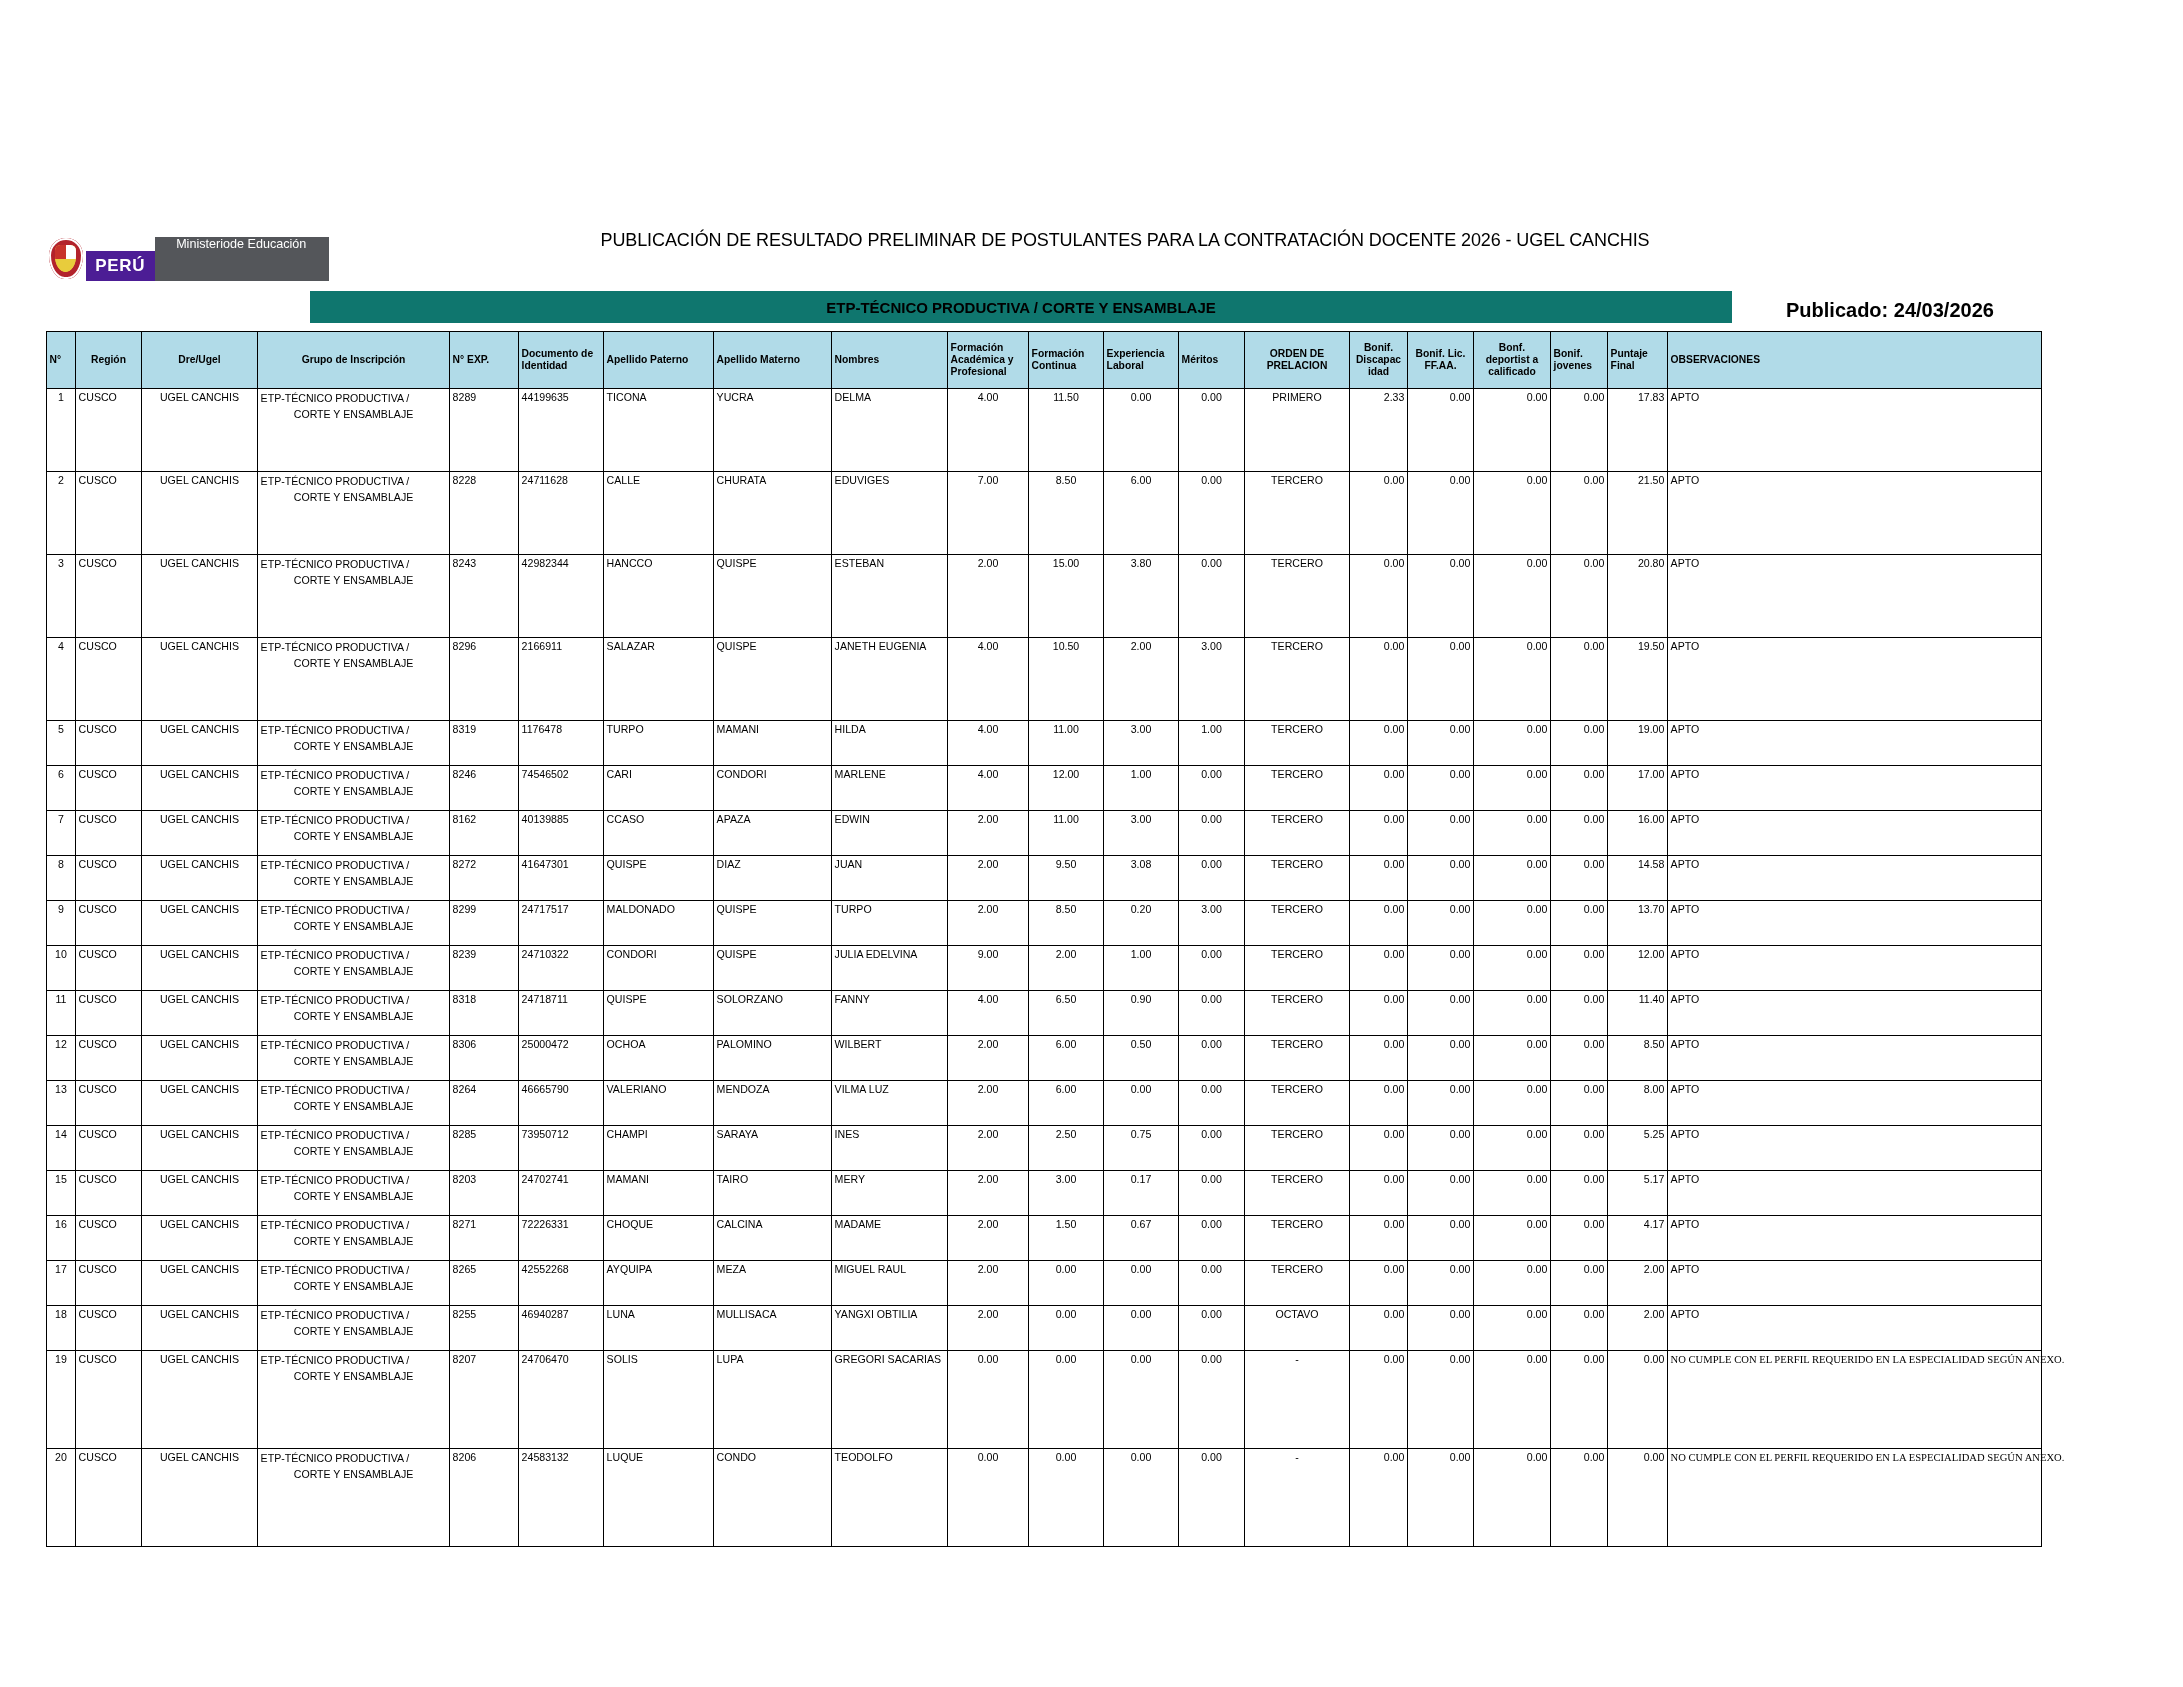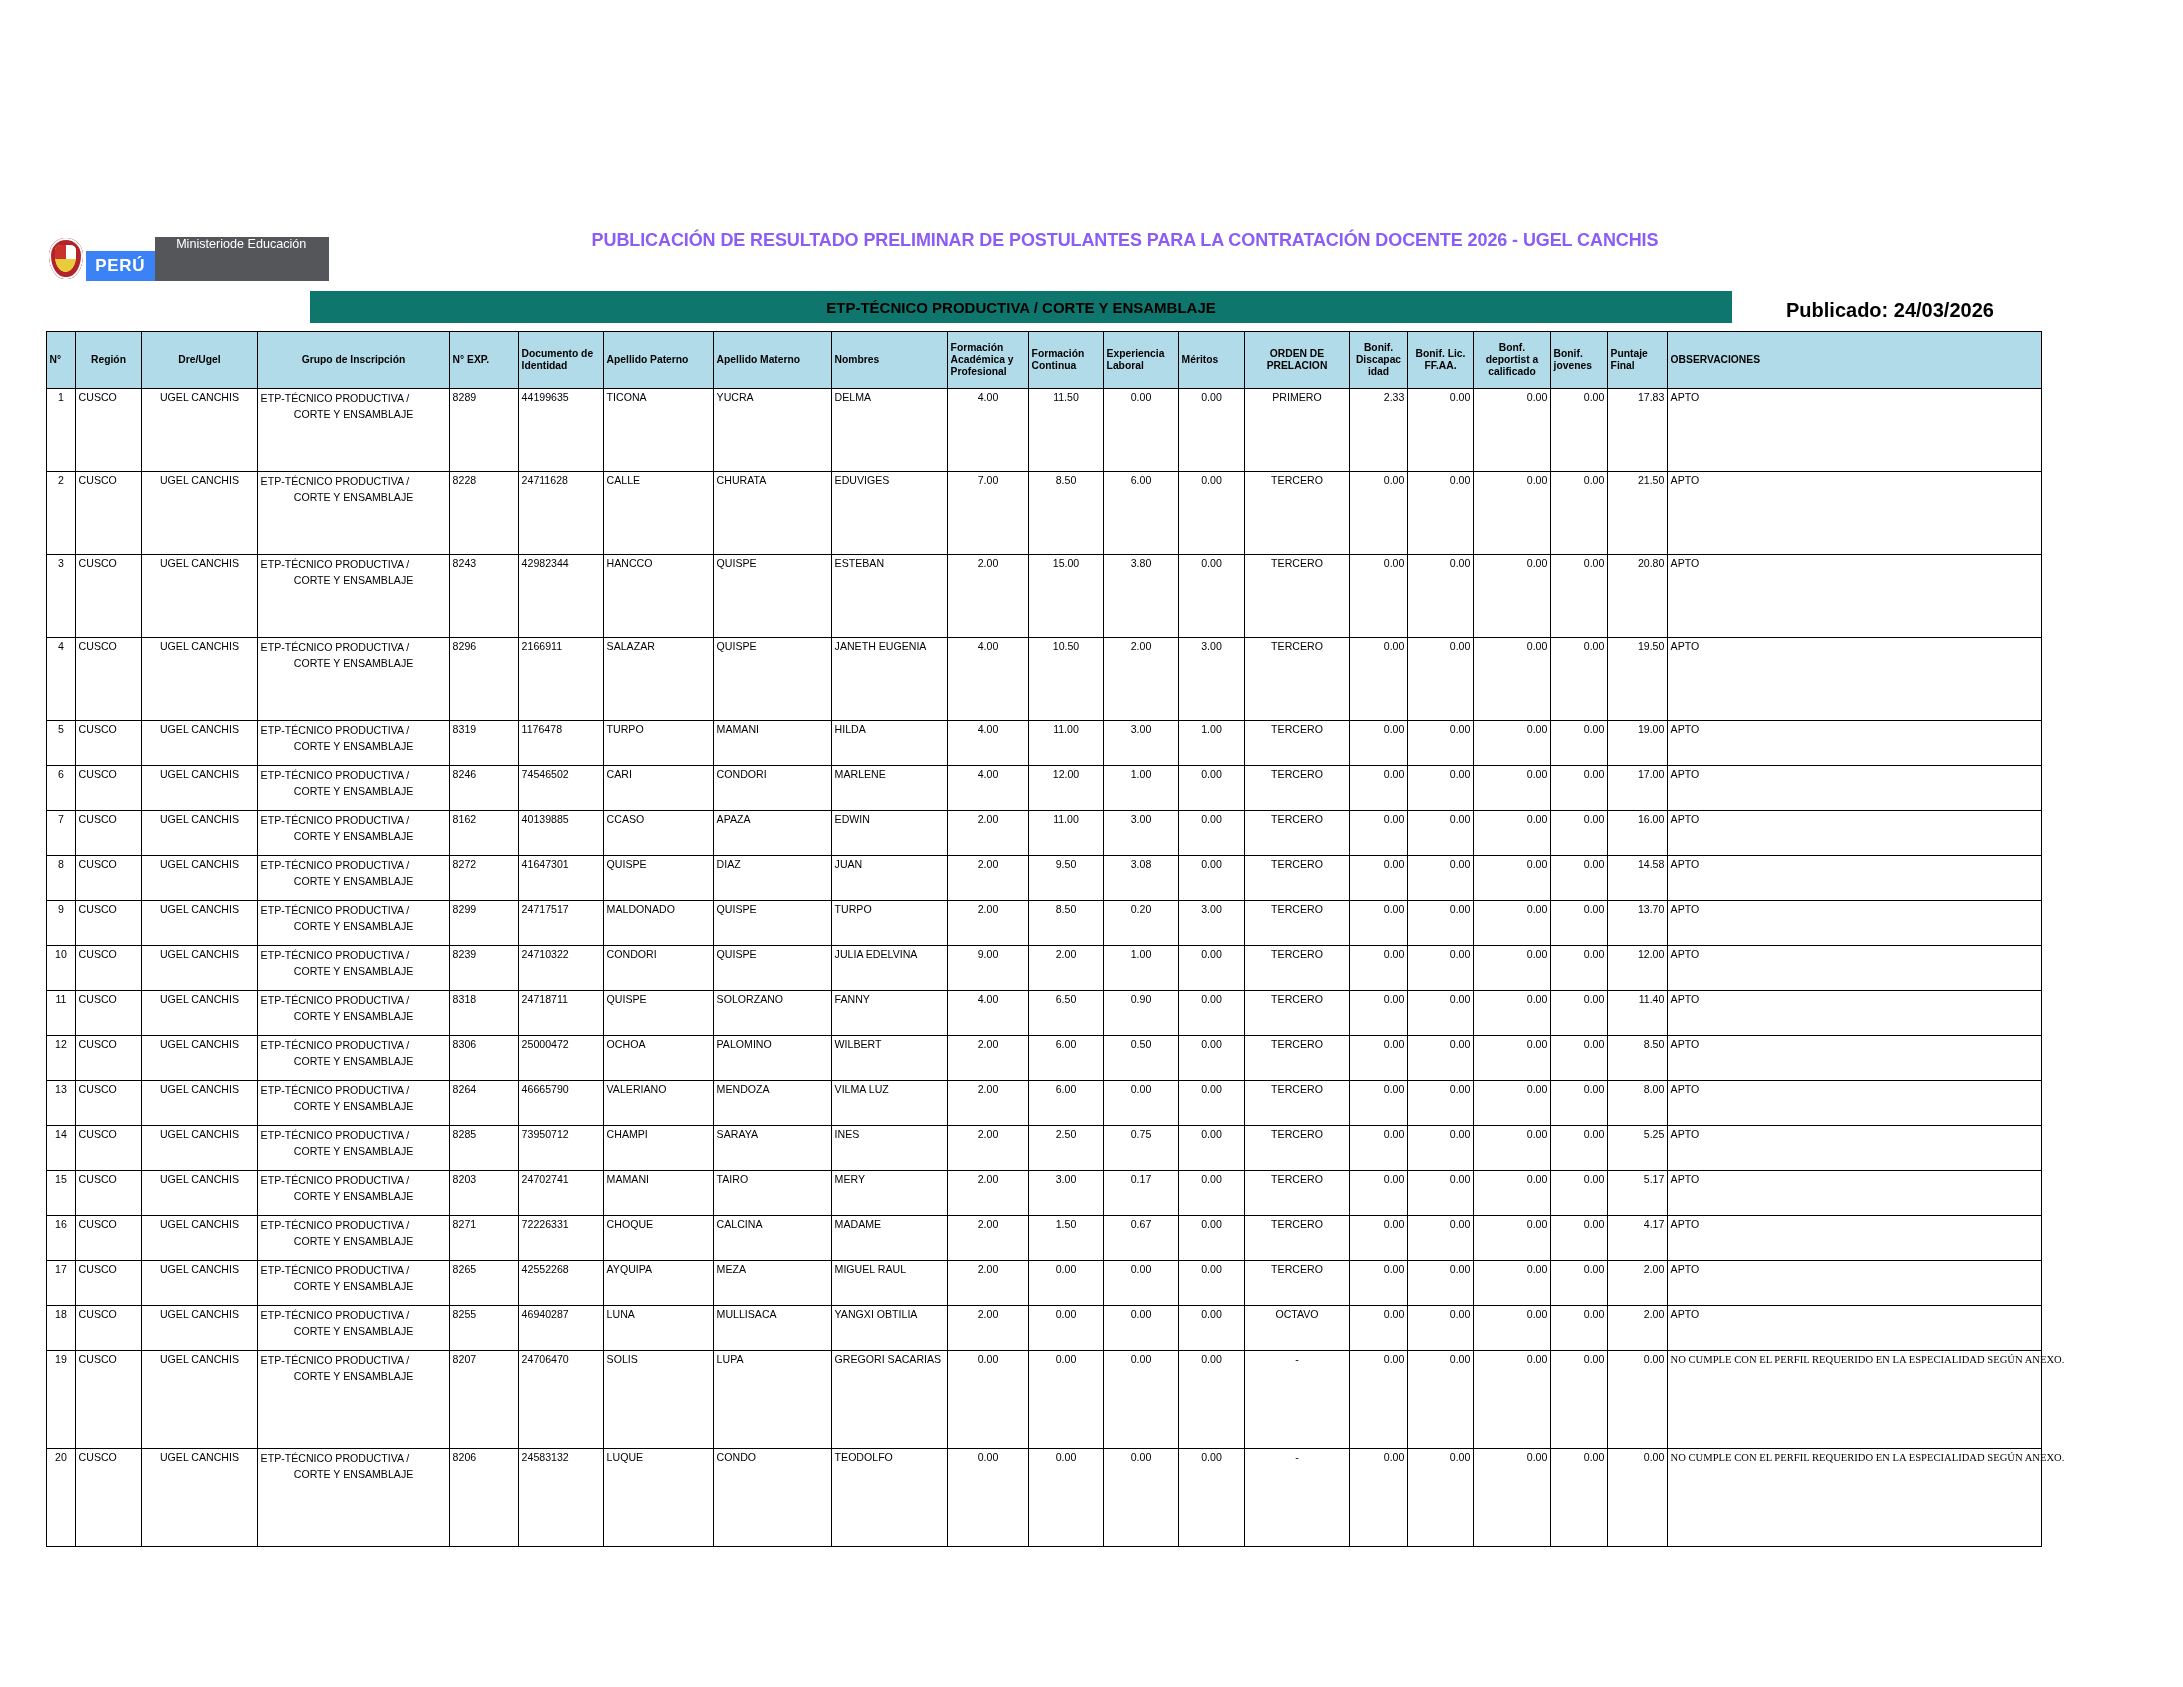--- a/index.html
+++ b/index.html
@@ -50,21 +50,21 @@
     left: 9.3px; top: 8px;
     width: 21px; height: 26.5px;
     border-radius: 5.3px 5.3px 50% 50% / 5.3px 5.3px 60% 60%;
     background: #f2d23a;
     overflow: hidden;
   }
   #logo-shield .inner .q1 { position:absolute; left:0; top:0; width:50%; height:52%; background:#c8322b;}
   #logo-shield .inner .q2 { position:absolute; right:0; top:0; width:50%; height:52%; background:#ffffff;}
   #logo-shield .inner .q3 { position:absolute; left:0; bottom:0; width:100%; height:48%; background:#e8cc3c;}
   #peru-word {
-    background: #3b82f6;
+    background: #4c1d95;
     color: #ffffff;
     font-weight: bold;
     font-size: 17px;
     letter-spacing: 0.7px;
     padding: 0 9.3px;
     display: flex;
     align-items: center;
     margin-top: 14px;
   }
   #ministerio-box {
@@ -79,22 +79,22 @@
     min-width: 152px;
   }
 
   #title-main {
     position: absolute;
     left: 331px;
     top: 230px;
     width: 1588px;
     text-align: center;
     font-size: 18px;
-    font-weight: bold;
-    color: #8b5cf6;
+    font-weight: normal;
+    color: #000000;
     letter-spacing: -0.1px;
   }
   #title-sub {
     position: absolute;
     left: 291px;
     top: 261px;
     width: 1667px;
     text-align: center;
     font-size: 16px;
     font-weight: bold;

